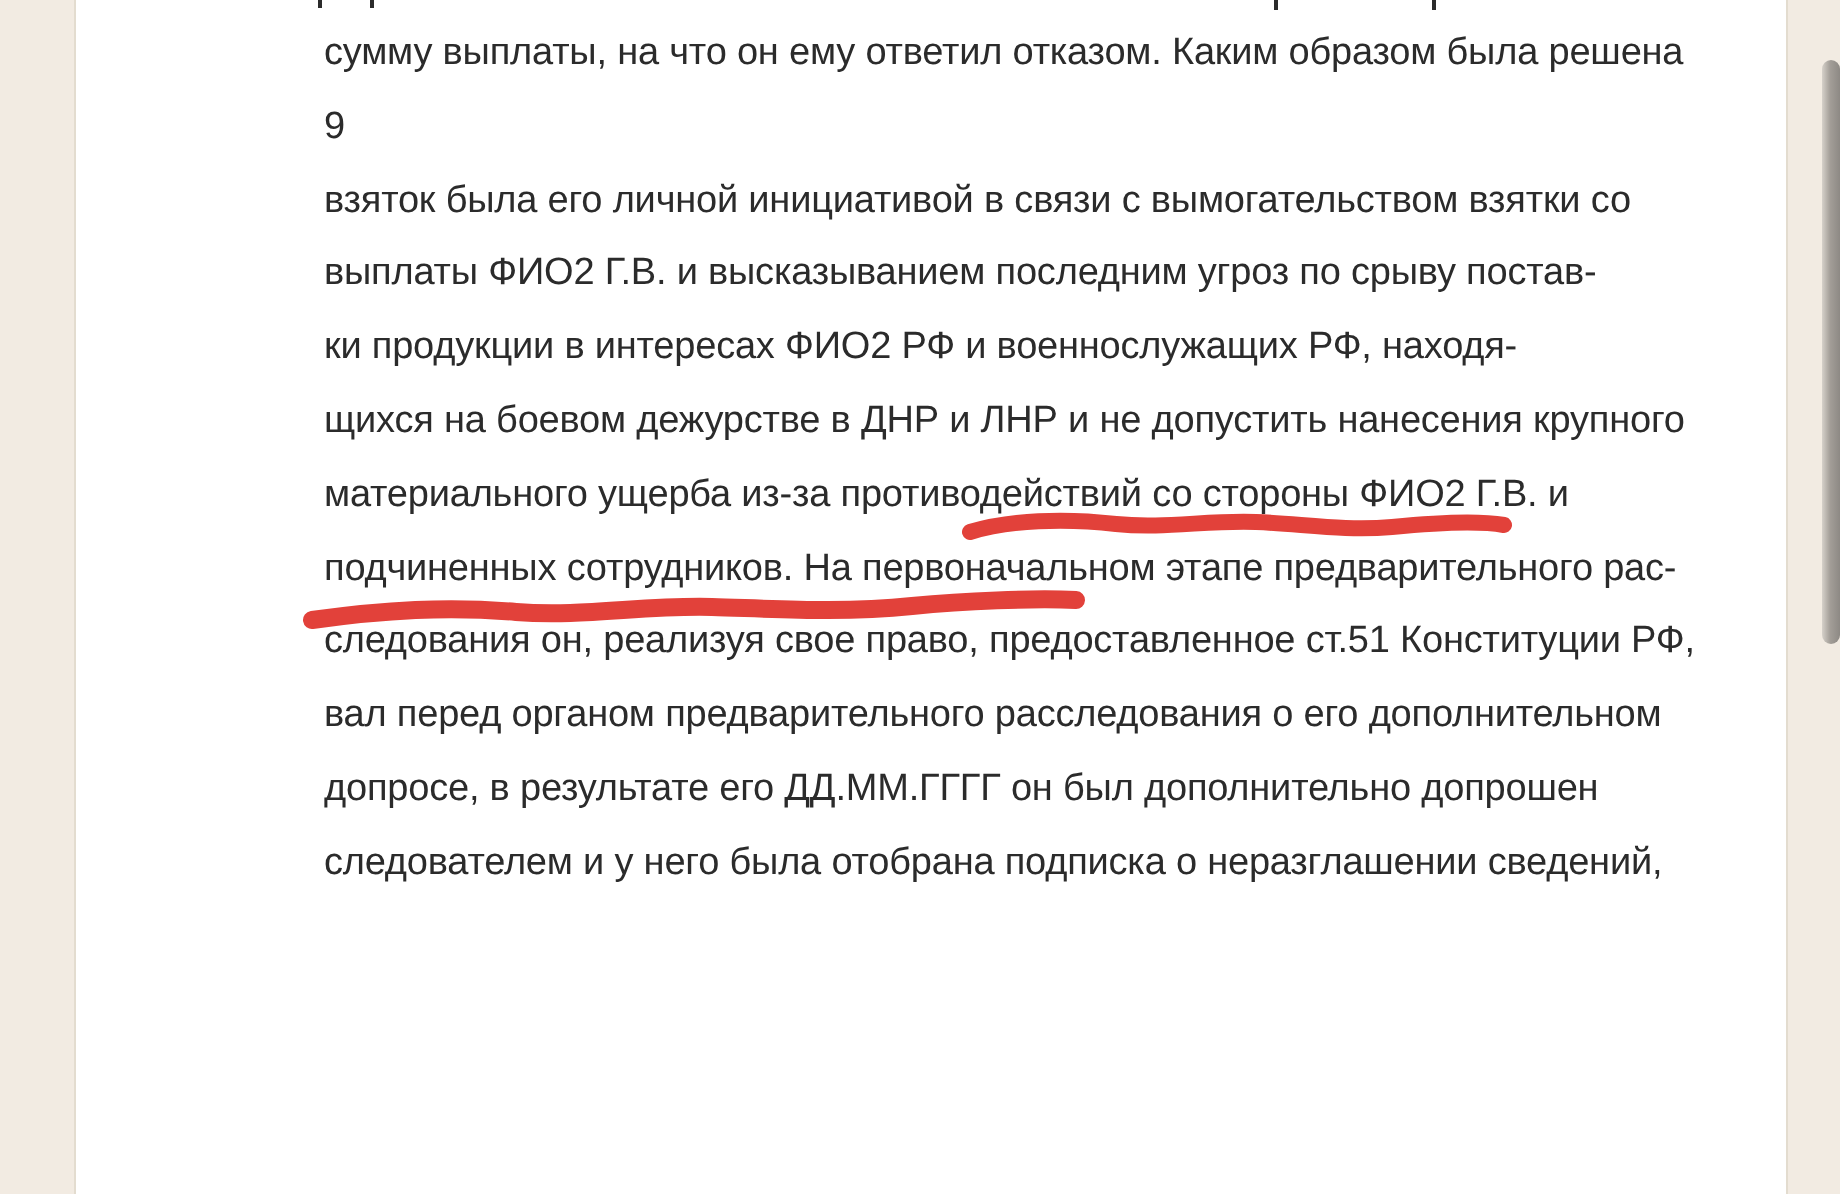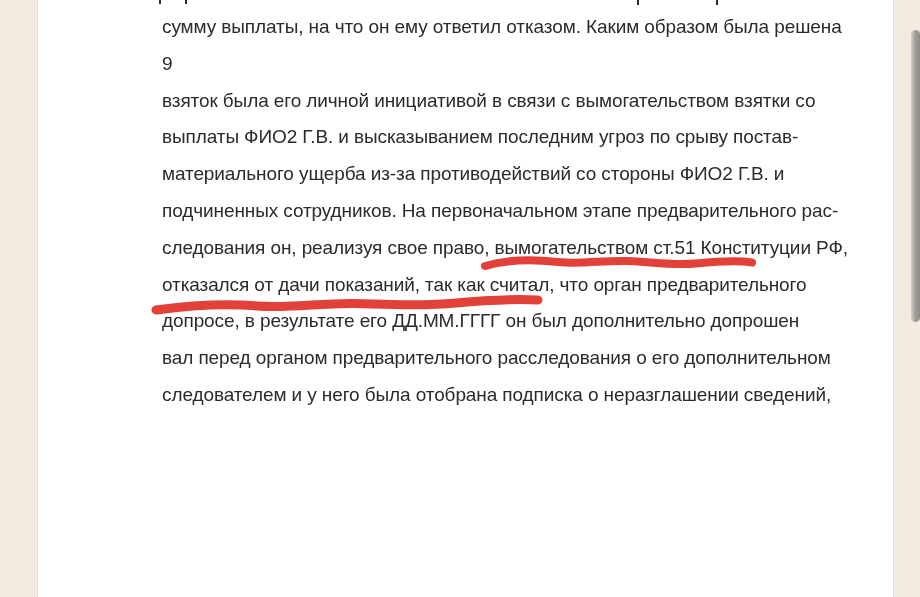--- a/index.html
+++ b/index.html
@@ -80,26 +80,27 @@
   <span class="descender d1"></span>
   <span class="descender d2"></span>
   <span class="descender d3"></span>
   <span class="descender d4"></span>
 
   <div class="text-block">
     <div class="doc-line">сумму выплаты, на что он ему ответил отказом. Каким образом была решена</div>
     <div class="doc-line">9</div>
     <div class="doc-line">взяток была его личной инициативой в связи с вымогательством взятки со</div>
     <div class="doc-line">выплаты ФИО2 Г.В. и высказыванием последним угроз по срыву постав-</div>
+    <div class="doc-line">ки продукции в интересах ФИО2 РФ и военнослужащих РФ, находя-</div>
+    <div class="doc-line">щихся на боевом дежурстве в ДНР и ЛНР и не допустить нанесения крупного</div>
     <div class="doc-line">материального ущерба из-за противодействий со стороны ФИО2 Г.В. и</div>
     <div class="doc-line">подчиненных сотрудников. На первоначальном этапе предварительного рас-</div>
-    <div class="doc-line">следования он, реализуя свое право, вымогательством ст.51 Конституции РФ,</div>
-    <div class="doc-line">отказался от дачи показаний, так как считал, что орган предварительного</div>
+    <div class="doc-line">следования он, реализуя свое право, предоставленное ст.51 Конституции РФ,</div>
+    <div class="doc-line">вал перед органом предварительного расследования о его дополнительном</div>
     <div class="doc-line">допросе, в результате его ДД.ММ.ГГГГ он был дополнительно допрошен</div>
-    <div class="doc-line">вал перед органом предварительного расследования о его дополнительном</div>
     <div class="doc-line">следователем и у него была отобрана подписка о неразглашении сведений,</div>
   </div>
 
   <svg class="annotation-layer" width="920" height="597" viewBox="0 0 920 597">
     <path d="M485 266 C505 260 532 259 558 262 C582 264.5 604 260 628 261 C652 262 672 265.5 696 263.5 C716 261.5 738 260 752 262.5" fill="none" stroke="#e2413a" stroke-width="8" stroke-linecap="round"></path>
     <path d="M156 310 C192 305 224 303 258 306 C292 308.5 322 302.5 356 303.5 C390 304.5 422 306.5 456 303 C482 300.5 516 299 538 300" fill="none" stroke="#e2413a" stroke-width="9" stroke-linecap="round"></path>
   </svg>
 
   <div class="scrollbar-thumb"></div>
 

